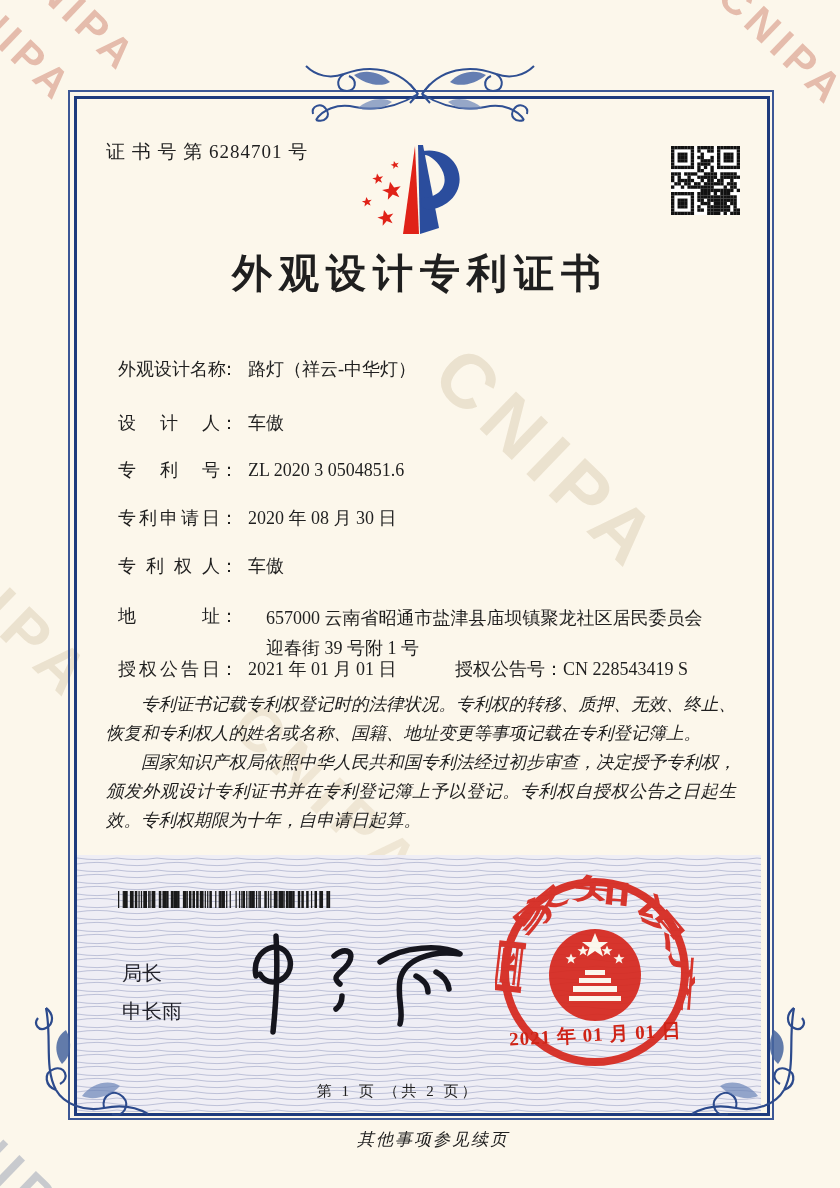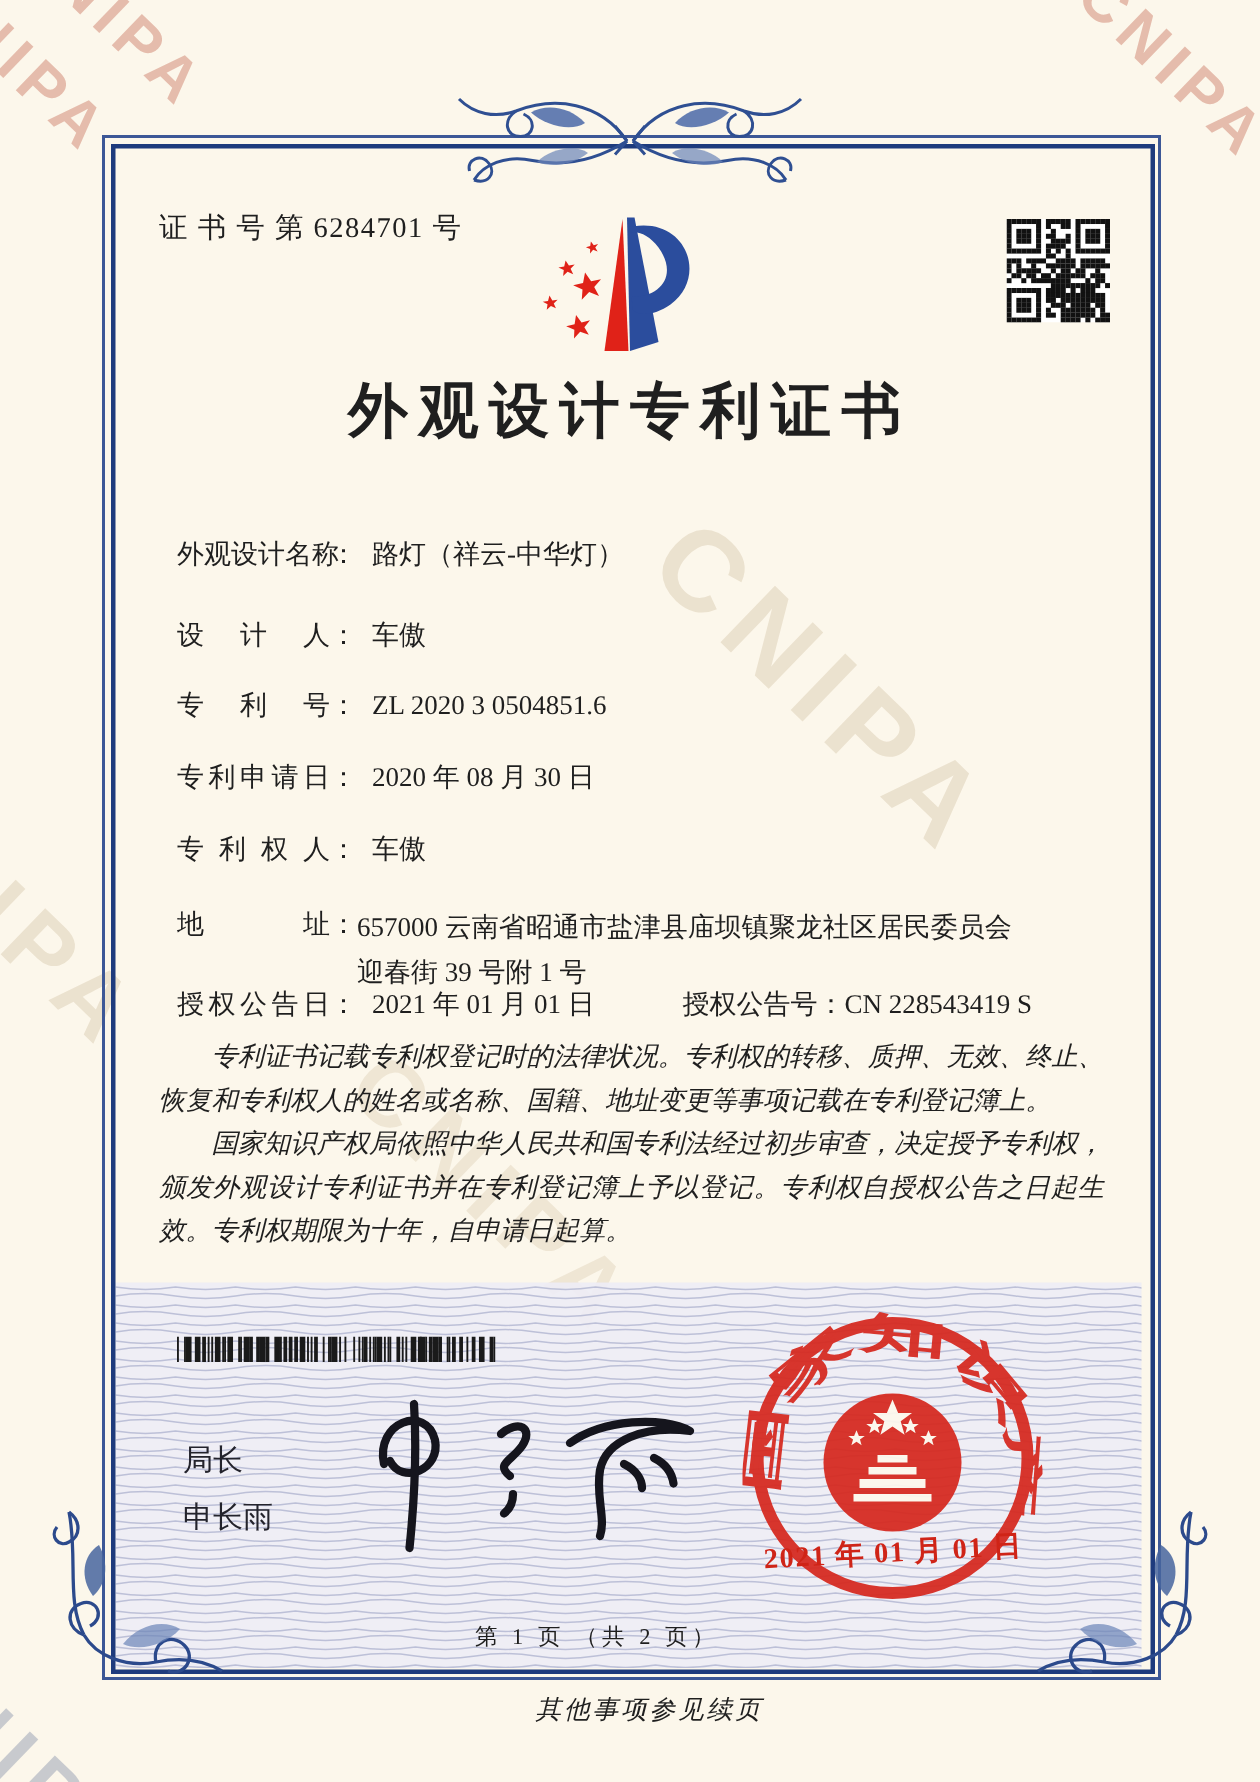--- a/index.html
+++ b/index.html
@@ -15,21 +15,21 @@
   
   .frame-outer{left:68px;top:90px;width:702px;height:1026px;border:2px solid #3c5796;}
   .frame-inner{left:74px;top:96px;width:690px;height:1014px;border:3px solid #1e3b7d;}
   
   .cert-no{left:106px;top:139px;font-size:19px;letter-spacing:1px;}
   .title{left:0;top:246px;width:840px;text-align:center;font-size:40px;font-weight:bold;letter-spacing:7px;}
   
   .row{position:absolute;left:118px;font-size:18px;line-height:26px;white-space:nowrap;}
   .flabel{display:inline-block;width:102px;text-align:justify;text-align-last:justify;vertical-align:top;}
   .fval{margin-left:10px;}
-  .addr-val{display:inline-block;margin-left:0;width:470px;white-space:normal;line-height:30px;vertical-align:top;}
+  .addr-val{display:inline-block;margin-left:28px;width:470px;white-space:normal;line-height:30px;vertical-align:top;}
   .grant-right{position:absolute;left:337px;top:0;}
   
   .body-text{left:106px;top:690px;width:630px;font-size:17.5px;line-height:29px;
              font-style:italic;text-align:justify;}
   .body-text p{margin:0;text-indent:2em;}
   
   .band{left:77px;top:855px;width:684px;height:257px;background:rgba(238,237,245,0.92);}
   
   .barcode{left:118px;top:891px;}
   

